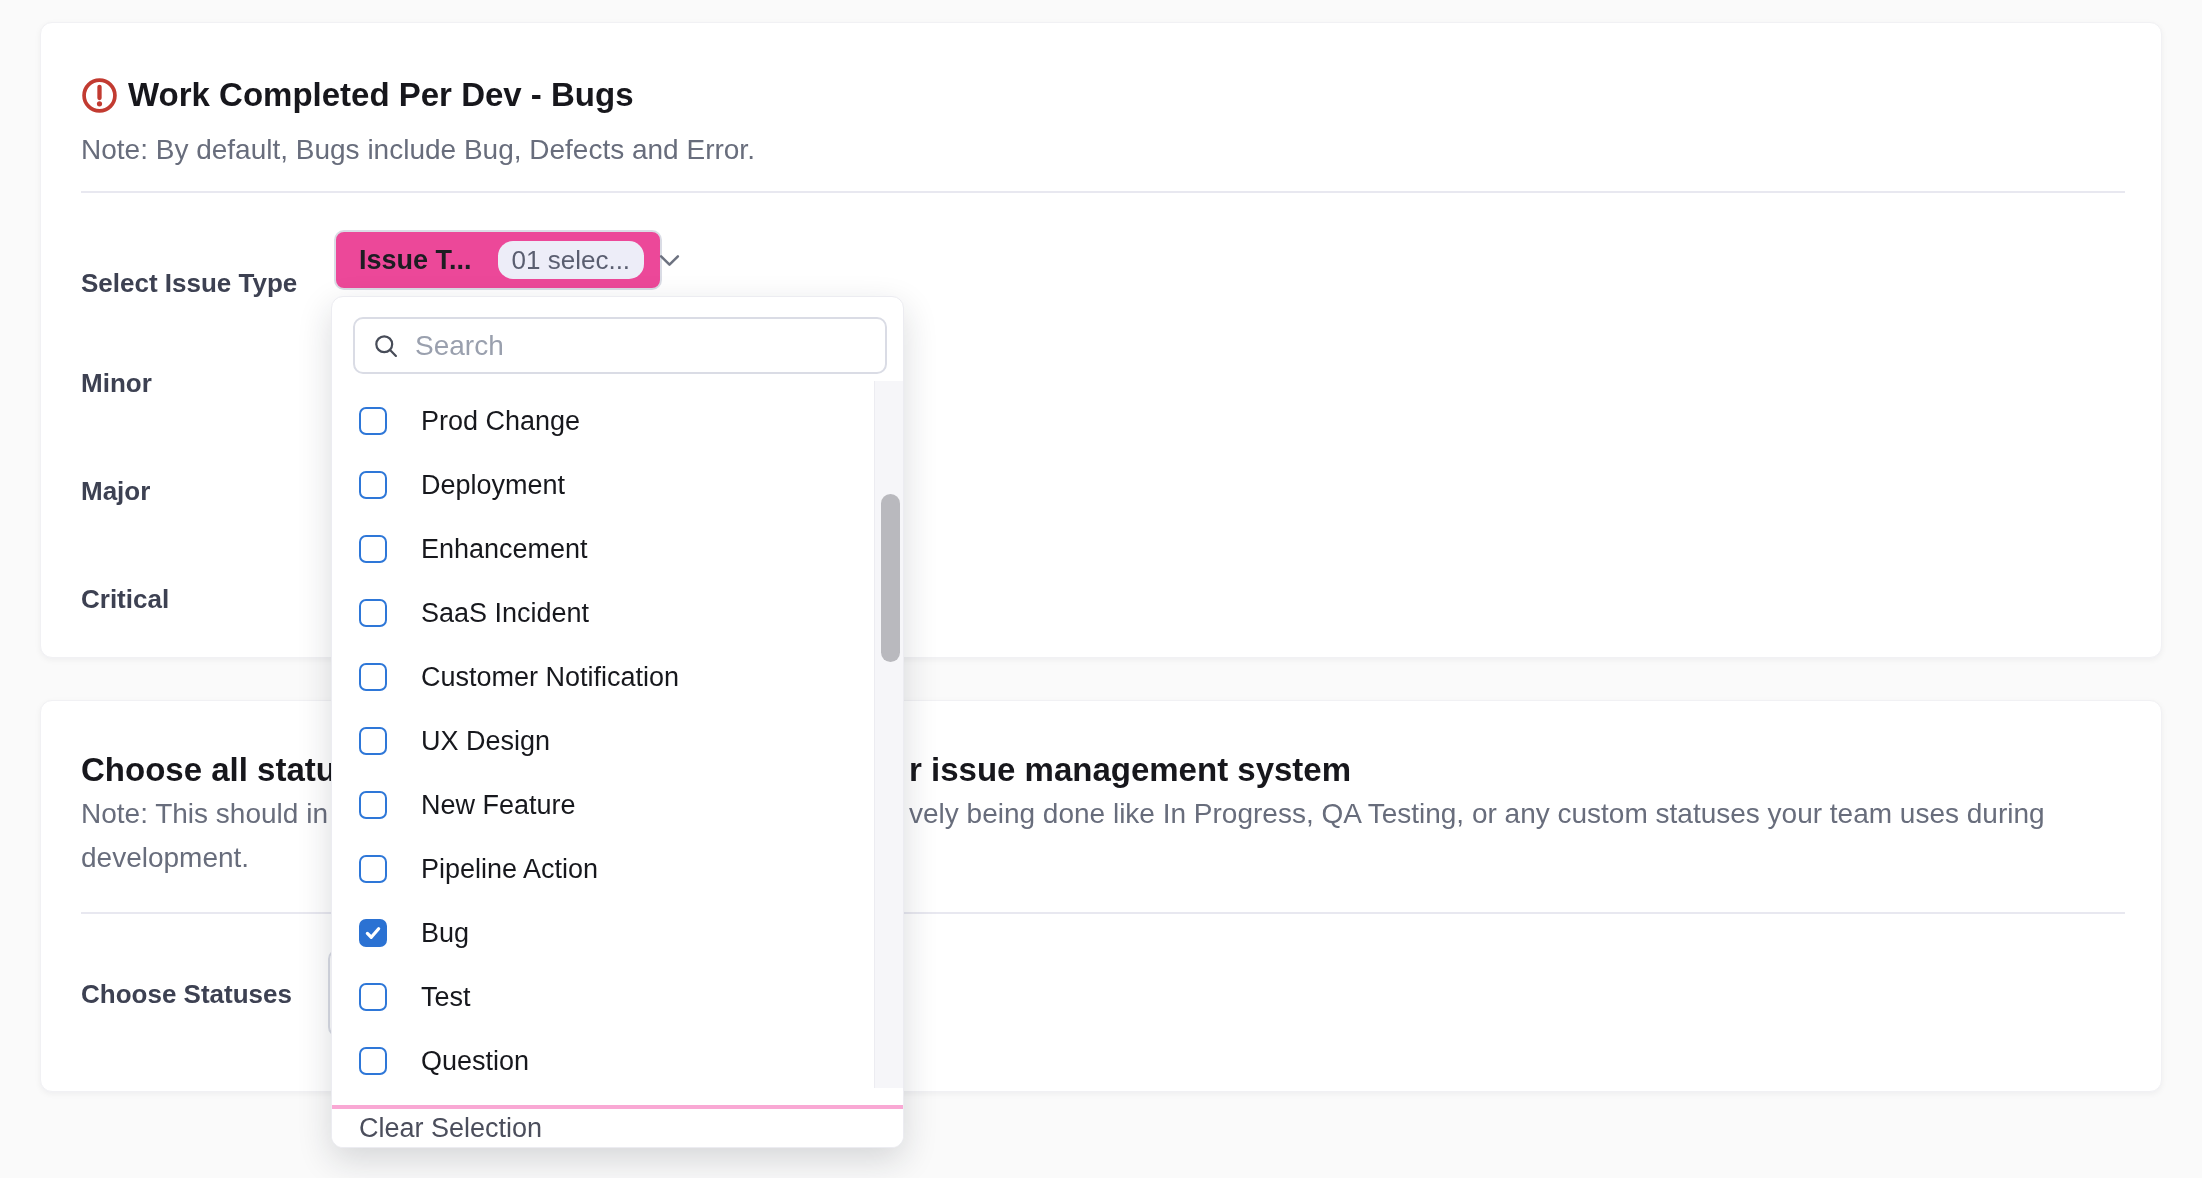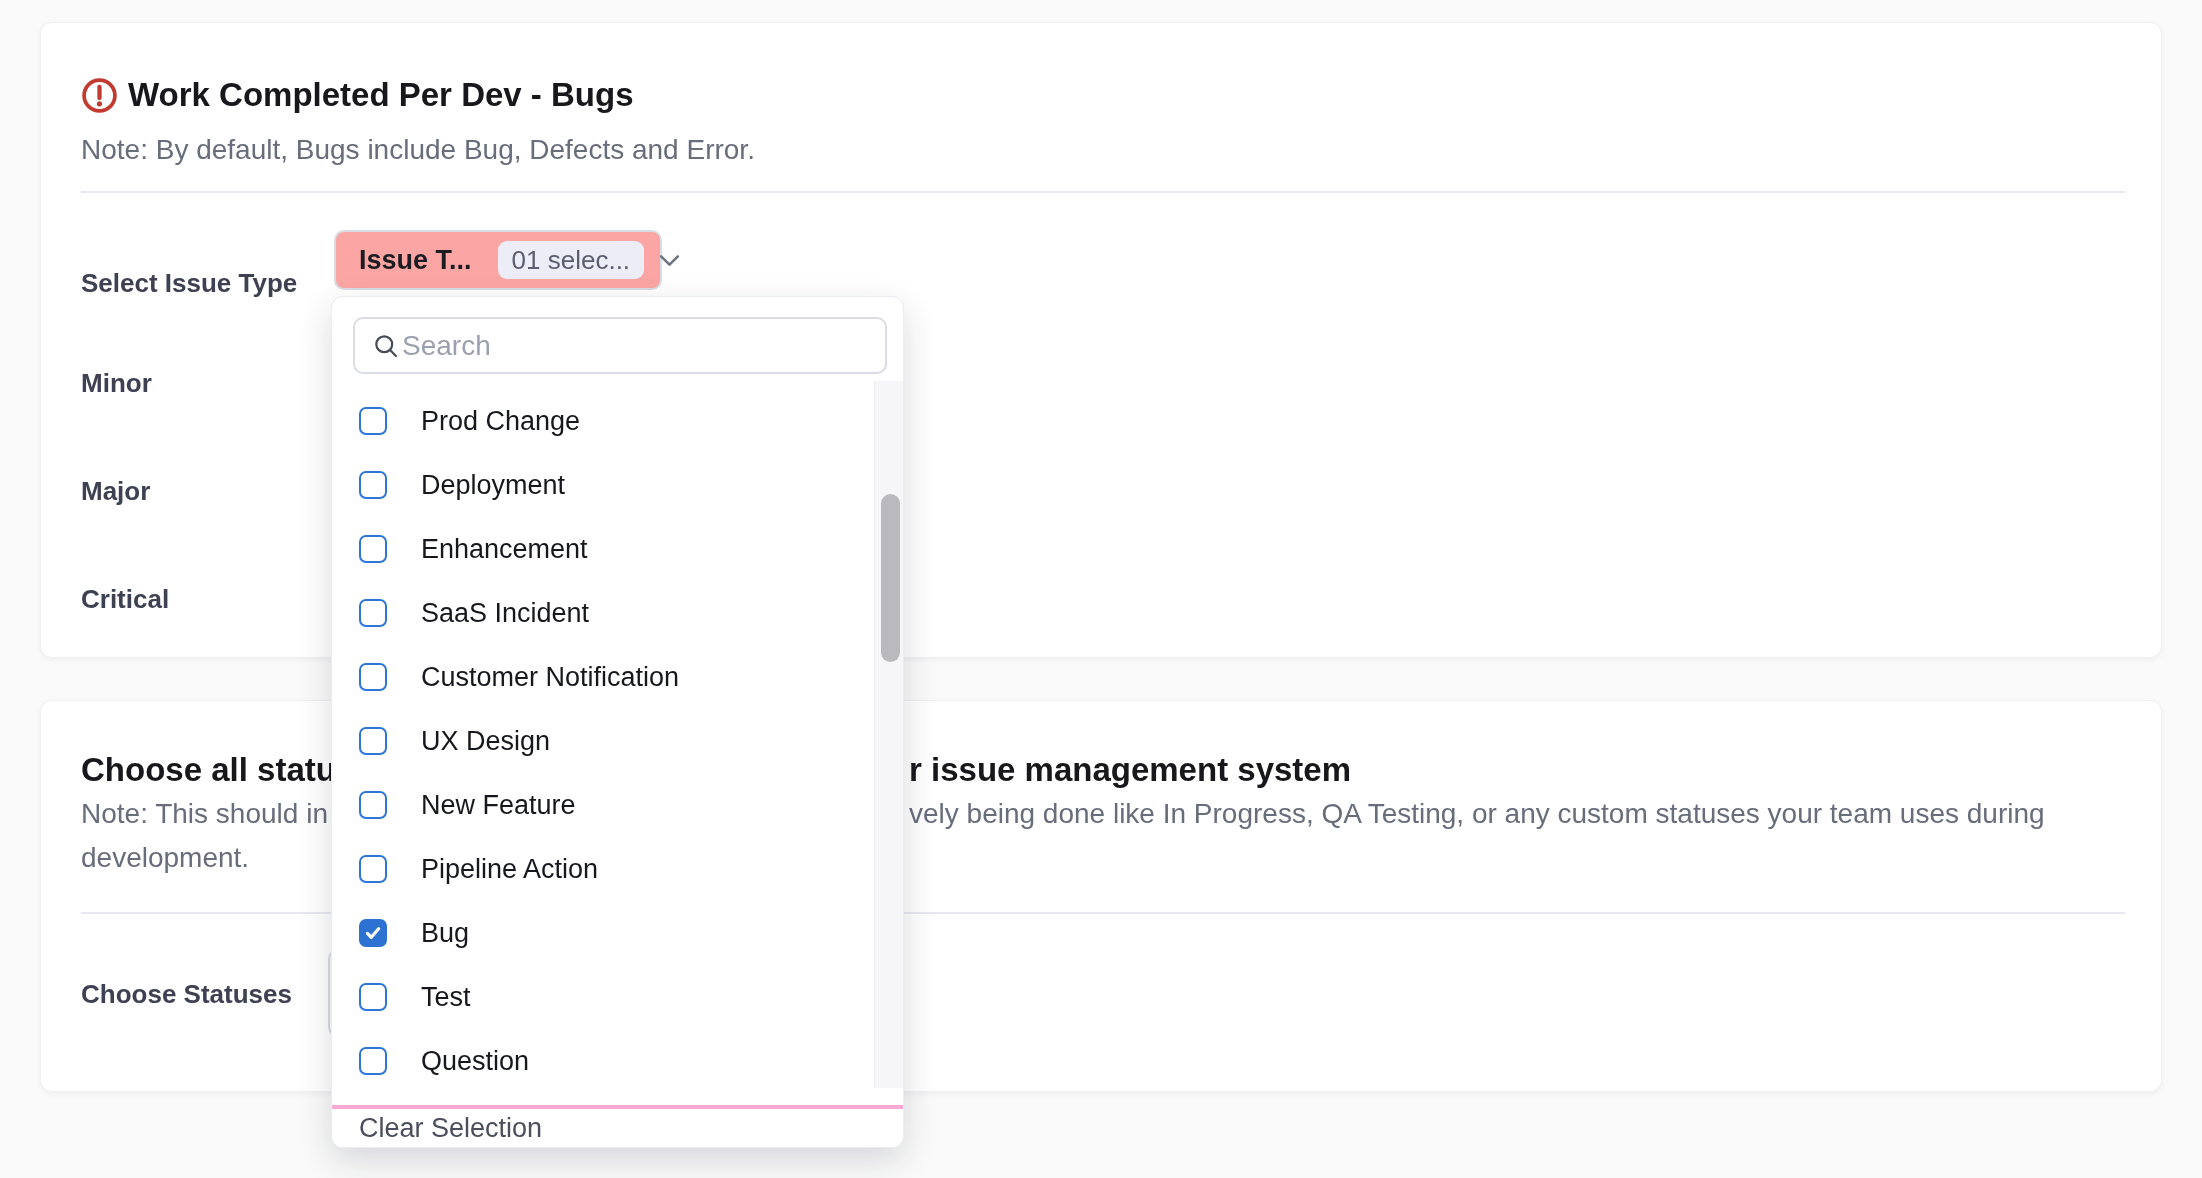--- a/index.html
+++ b/index.html
@@ -31,28 +31,28 @@
   .divider { left:40px; width:2044px; border-top:2px solid #e8e8f0; height:0; }
   #card1 .divider { top:168px; }
   .field-label { left:40px; font-size:26px; font-weight:700; color:#3d4152; line-height:32px; white-space:nowrap;margin-top:16px; }
   #select-issue-type-label { top:228px; }
   .severity-label-0 { top:328px; }
   .severity-label-1 { top:436px; }
   .severity-label-2 { top:544px; }
 
   .dd-trigger {
     left:293px; top:207px; width:328px; height:60px;
-    background:#fca5a5; border:2px solid #dadce5; border-radius:10px;
+    background:#ec4899; border:2px solid #dadce5; border-radius:10px;
     display:flex; align-items:center; gap:13px;
     padding:0 12px 0 23px; cursor:pointer;
   }
   .dd-trigger-label { font-size:27px; font-weight:700; color:#1c1d22; white-space:nowrap; }
   .dd-trigger-sep { width:2px; height:30px; background:#dcdee6; }
   .dd-pill {
-    height:38px; background:#ededf8; border-radius:9px;
+    height:38px; background:#ededf8; border-radius:15px;
     display:flex; align-items:center; padding:0 14px;
     font-size:26px; color:#5a5e70; white-space:nowrap;
   }
 
   
   .heading-left { left:40px; top:48px; font-size:33px; font-weight:700; line-height:42px; white-space:nowrap; }
   .heading-right { left:868px; top:48px; font-size:33px; font-weight:700; line-height:42px; white-space:nowrap; }
   .note2-left { left:40px; top:96px; font-size:28px; color:#686d7c; line-height:34px; white-space:nowrap; }
   .note2-right { left:868px; top:96px; font-size:28px; color:#686d7c; line-height:34px; white-space:nowrap; }
   .note2-line2 { left:40px; top:140px; font-size:28px; color:#686d7c; line-height:34px; white-space:nowrap; }
@@ -66,21 +66,21 @@
   
   .dd-panel {
     position:absolute; left:331px; top:296px; width:573px; height:852px;
     background:#fff; border:1px solid #ececf1; border-radius:12px;
     box-shadow:0 12px 34px rgba(25,28,45,.16);
     z-index:20; overflow:hidden;
   }
   .dd-search {
     position:absolute; left:21px; top:20px; width:534px; height:57px;
     border:2px solid #dadce5; border-radius:10px; background:#fff;
-    display:flex; align-items:center; padding:0 14px 0 17px; 
+    display:flex; align-items:center; padding:0 14px 0 17px; gap:13px;
   }
   .dd-search input {
     border:none; outline:none; flex:1; font-size:28px;
     font-family:"Liberation Sans", sans-serif; color:#1b1c22; background:transparent;
   }
   .dd-search input::placeholder { color:#9aa0ae; }
 
   .option-list {
     position:absolute; left:0; top:84px; width:545px; height:723px;
     overflow:hidden; padding-top:8px;

